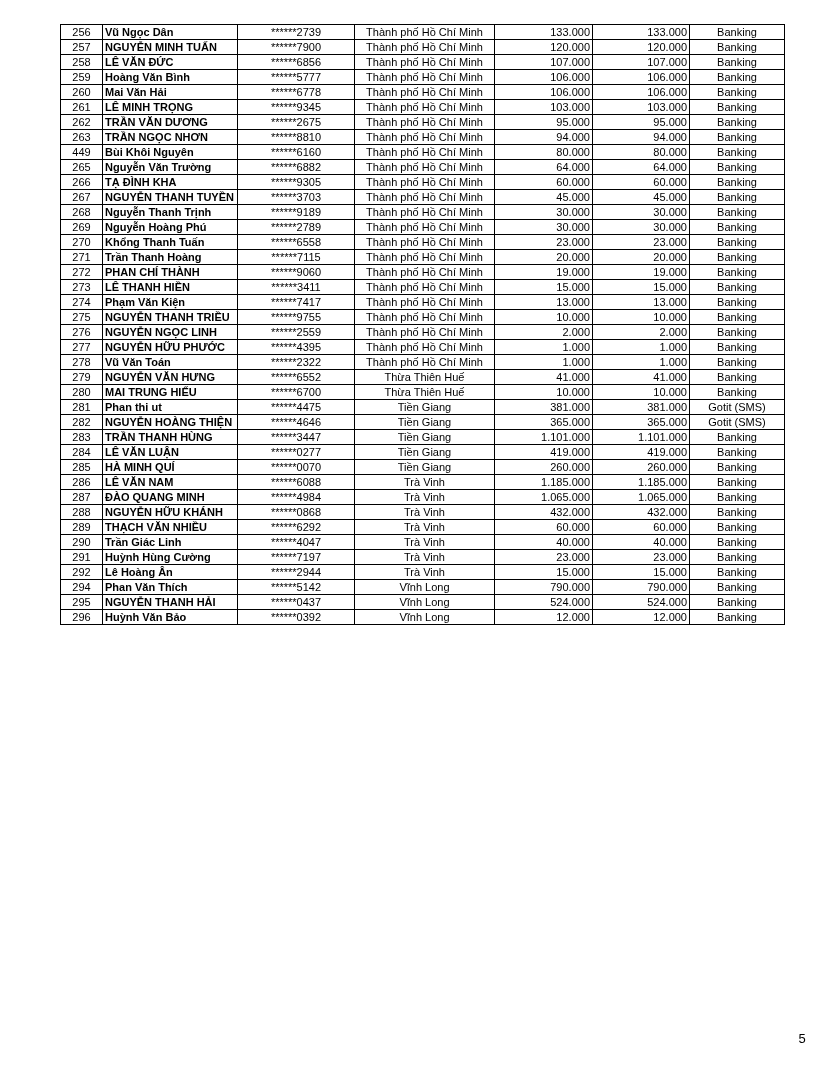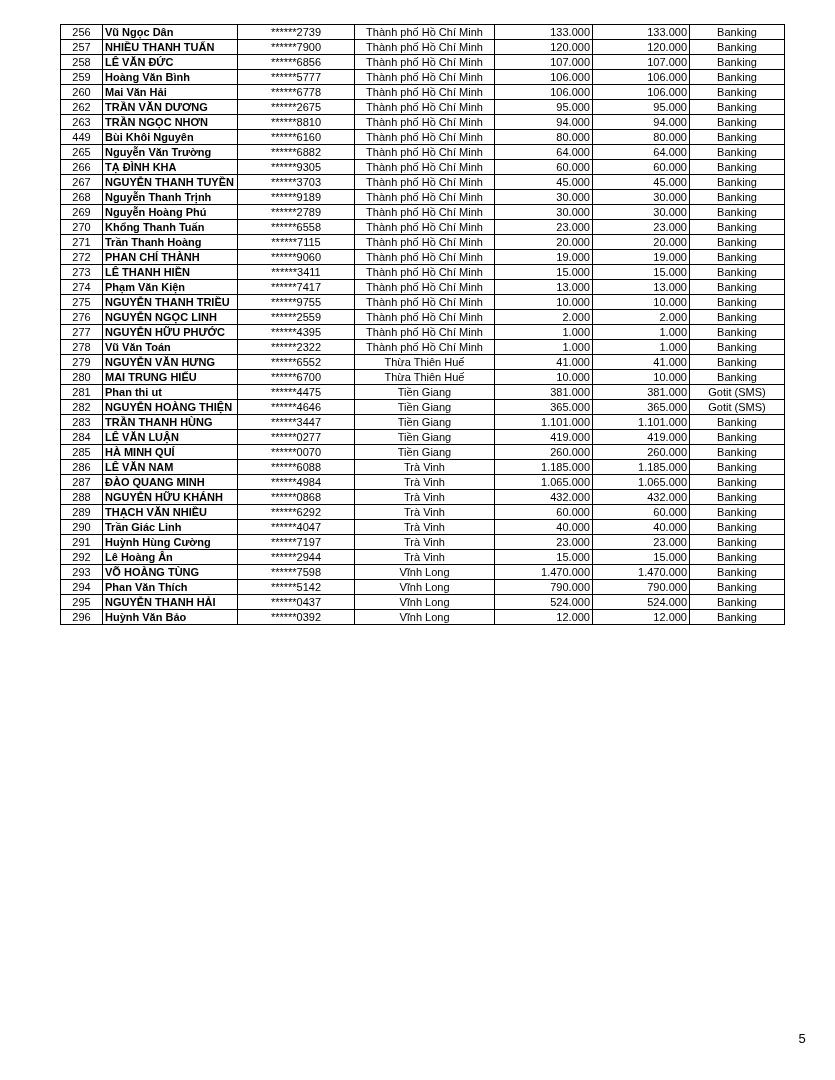--- a/index.html
+++ b/index.html
@@ -65,21 +65,21 @@
     <td class="c-no">256</td>
     <td class="c-name">Vũ Ngọc Dân</td>
     <td class="c-acct">******2739</td>
     <td class="c-loc">Thành phố Hồ Chí Minh</td>
     <td class="c-amt">133.000</td>
     <td class="c-amt">133.000</td>
     <td class="c-method">Banking</td>
   </tr>
       <tr>
     <td class="c-no">257</td>
-    <td class="c-name">NHIỀU THANH TUẤN</td>
+    <td class="c-name">NGUYỄN MINH TUẤN</td>
     <td class="c-acct">******7900</td>
     <td class="c-loc">Thành phố Hồ Chí Minh</td>
     <td class="c-amt">120.000</td>
     <td class="c-amt">120.000</td>
     <td class="c-method">Banking</td>
   </tr>
       <tr>
     <td class="c-no">258</td>
     <td class="c-name">LÊ VĂN ĐỨC</td>
     <td class="c-acct">******6856</td>
@@ -97,20 +97,29 @@
     <td class="c-amt">106.000</td>
     <td class="c-method">Banking</td>
   </tr>
       <tr>
     <td class="c-no">260</td>
     <td class="c-name">Mai Văn Hải</td>
     <td class="c-acct">******6778</td>
     <td class="c-loc">Thành phố Hồ Chí Minh</td>
     <td class="c-amt">106.000</td>
     <td class="c-amt">106.000</td>
+    <td class="c-method">Banking</td>
+  </tr>
+      <tr>
+    <td class="c-no">261</td>
+    <td class="c-name">LÊ MINH TRỌNG</td>
+    <td class="c-acct">******9345</td>
+    <td class="c-loc">Thành phố Hồ Chí Minh</td>
+    <td class="c-amt">103.000</td>
+    <td class="c-amt">103.000</td>
     <td class="c-method">Banking</td>
   </tr>
       <tr>
     <td class="c-no">262</td>
     <td class="c-name">TRẦN VĂN DƯƠNG</td>
     <td class="c-acct">******2675</td>
     <td class="c-loc">Thành phố Hồ Chí Minh</td>
     <td class="c-amt">95.000</td>
     <td class="c-amt">95.000</td>
     <td class="c-method">Banking</td>
@@ -379,29 +388,20 @@
       <tr>
     <td class="c-no">292</td>
     <td class="c-name">Lê Hoàng Ân</td>
     <td class="c-acct">******2944</td>
     <td class="c-loc">Trà Vinh</td>
     <td class="c-amt">15.000</td>
     <td class="c-amt">15.000</td>
     <td class="c-method">Banking</td>
   </tr>
       <tr>
-    <td class="c-no">293</td>
-    <td class="c-name">VÕ HOÀNG TÙNG</td>
-    <td class="c-acct">******7598</td>
-    <td class="c-loc">Vĩnh Long</td>
-    <td class="c-amt">1.470.000</td>
-    <td class="c-amt">1.470.000</td>
-    <td class="c-method">Banking</td>
-  </tr>
-      <tr>
     <td class="c-no">294</td>
     <td class="c-name">Phan Văn Thích</td>
     <td class="c-acct">******5142</td>
     <td class="c-loc">Vĩnh Long</td>
     <td class="c-amt">790.000</td>
     <td class="c-amt">790.000</td>
     <td class="c-method">Banking</td>
   </tr>
       <tr>
     <td class="c-no">295</td>

